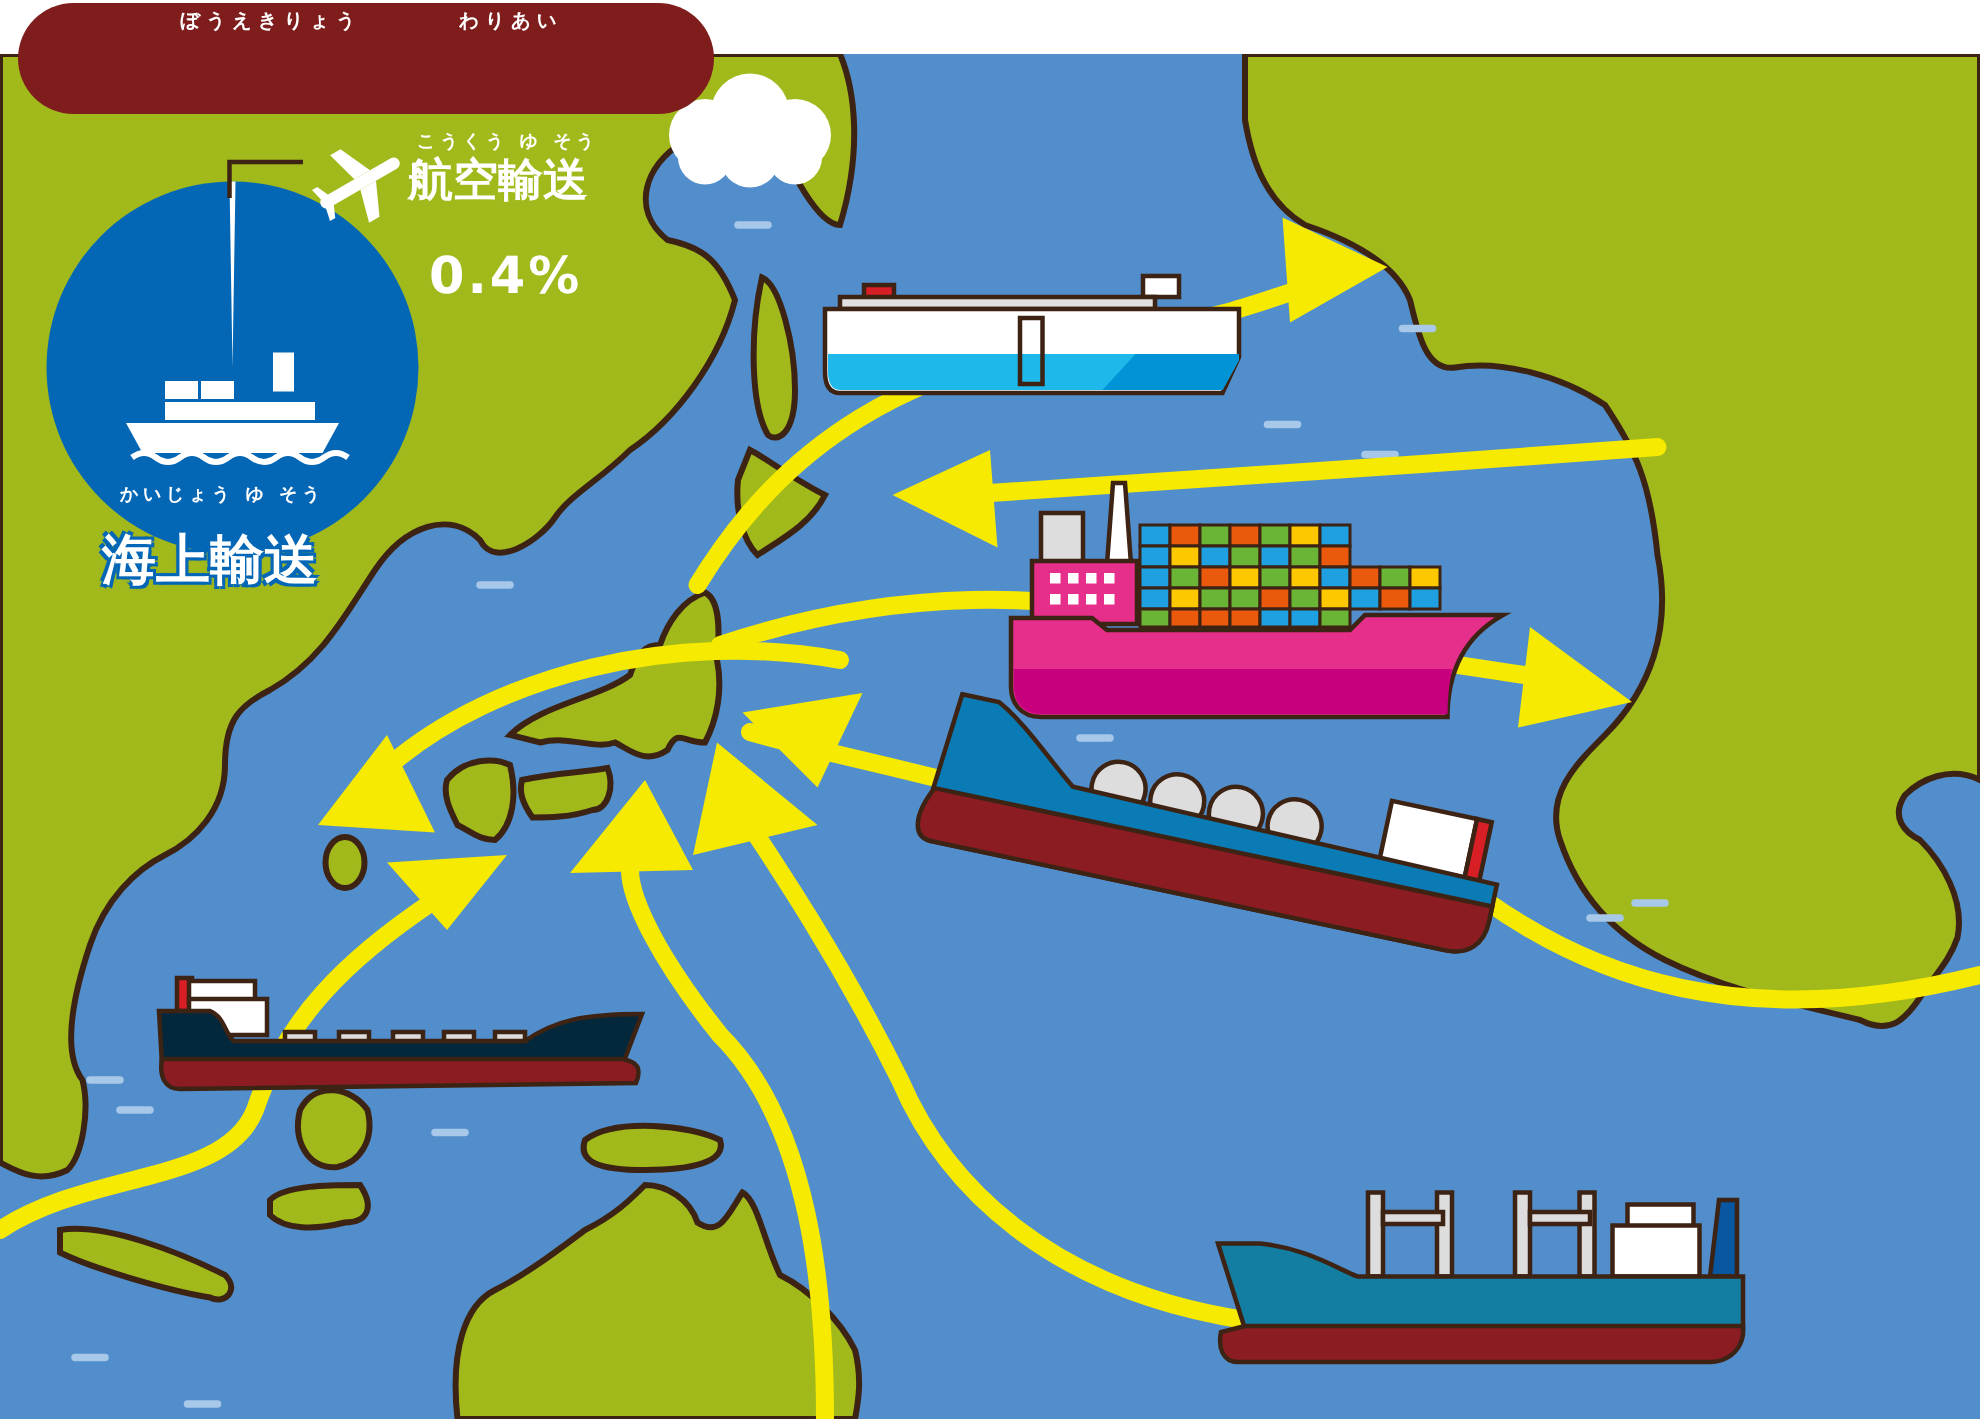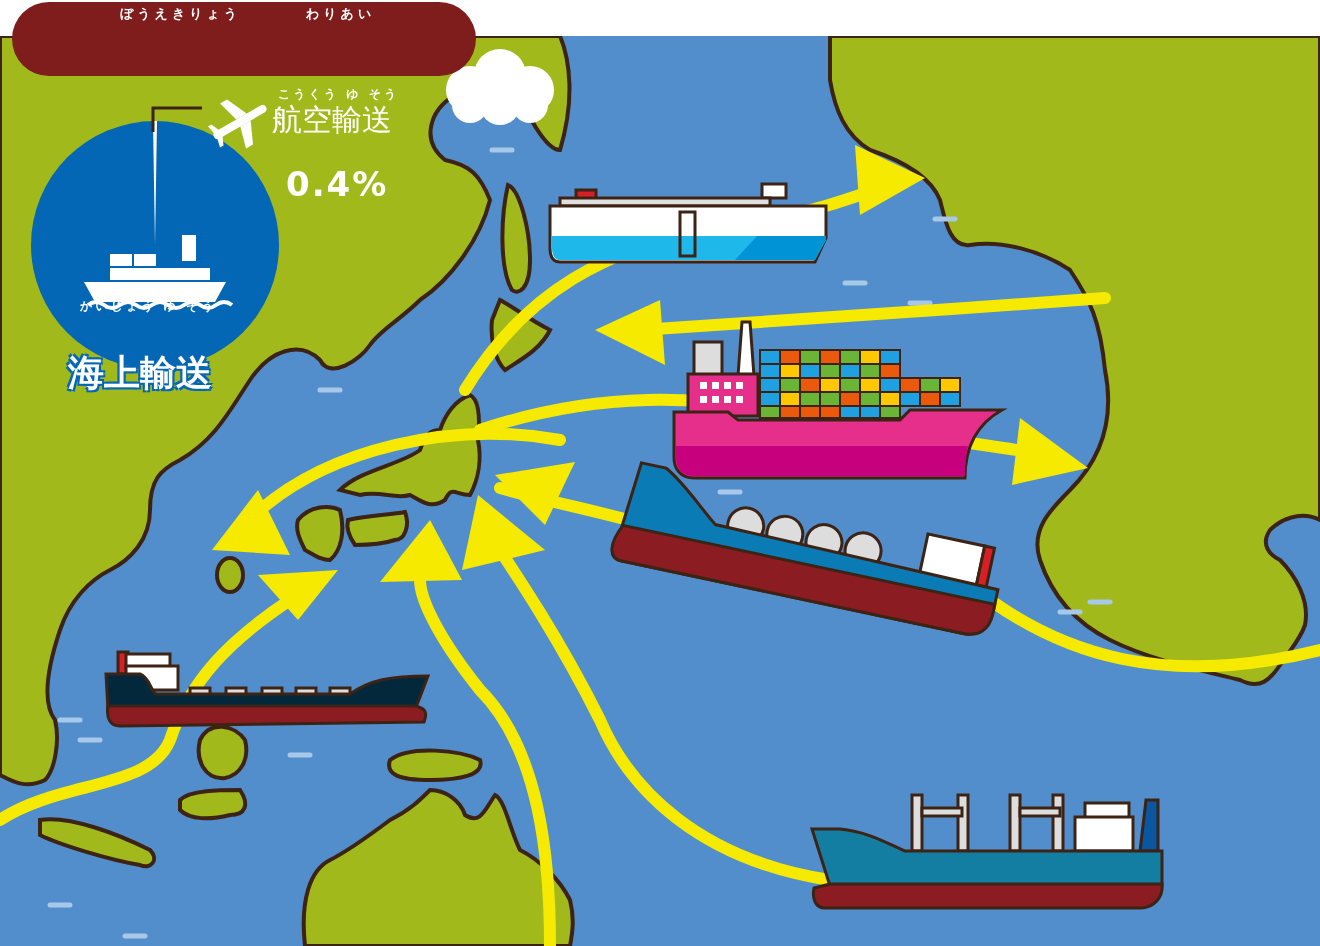--- a/index.html
+++ b/index.html
@@ -2,23 +2,23 @@
 <html><head>
 <meta charset="utf-8">
 <style>
   html, body { margin:0; padding:0; background:#ffffff; }
   body { width:1320px; height:946px; position:relative; overflow:hidden; font-family:"DejaVu Sans", sans-serif; }
   #stage { position:absolute; left:0; top:0; width:1320px; height:946px; }
   .title-pill { position:absolute; left:12px; top:2px; width:464px; height:74px; background:#7f1d1d; border-radius:37px; }
   .title-ruby { position:absolute; color:#fff; font-size:13px; font-weight:bold; letter-spacing:4px; }
   .title-main { position:absolute; left:104px; top:22px; color:#fff; font-size:40px; font-weight:bold; letter-spacing:1px; }
   .air-ruby { position:absolute; left:278px; top:86px; color:#fff; font-size:12px; font-weight:bold; letter-spacing:3px; }
-  .air-label { position:absolute; left:272px; top:100px; color:#fff; font-size:30px; font-weight:normal; }
+  .air-label { position:absolute; left:272px; top:100px; color:#fff; font-size:30px; font-weight:bold; }
   .air-value { position:absolute; left:286px; top:140px; color:#fff; font-size:34px; font-weight:bold; letter-spacing:2px;margin-top:24px; }
-  .sea-ruby { position:absolute; left:80px; top:298px; color:#fff; font-size:12px; font-weight:bold; letter-spacing:3px; }
+  .sea-ruby { position:absolute; left:80px; top:321px; color:#fff; font-size:12px; font-weight:bold; letter-spacing:3px; }
   .sea-label { position:absolute; left:68px; top:349px; color:#fff; font-size:36px; font-weight:bold;
      text-shadow: 0 0 3px #0467b6, 2px 2px 0 #0467b6, -2px -2px 0 #0467b6, 2px -2px 0 #0467b6, -2px 2px 0 #0467b6; }
   .sea-value { position:absolute; left:66px; top:370px; color:#fff; font-size:48px; font-weight:bold;
      text-shadow: 3px 3px 0 #0467b6, -3px -3px 0 #0467b6, 3px -3px 0 #0467b6, -3px 3px 0 #0467b6, 0 3px 0 #0467b6, 3px 0 0 #0467b6, 0 -3px 0 #0467b6, -3px 0 0 #0467b6; }
 </style>
 </head>
 <body>
 
 <div id="stage">
 <svg width="1320" height="946" viewBox="0 0 1320 946" xmlns="http://www.w3.org/2000/svg">

